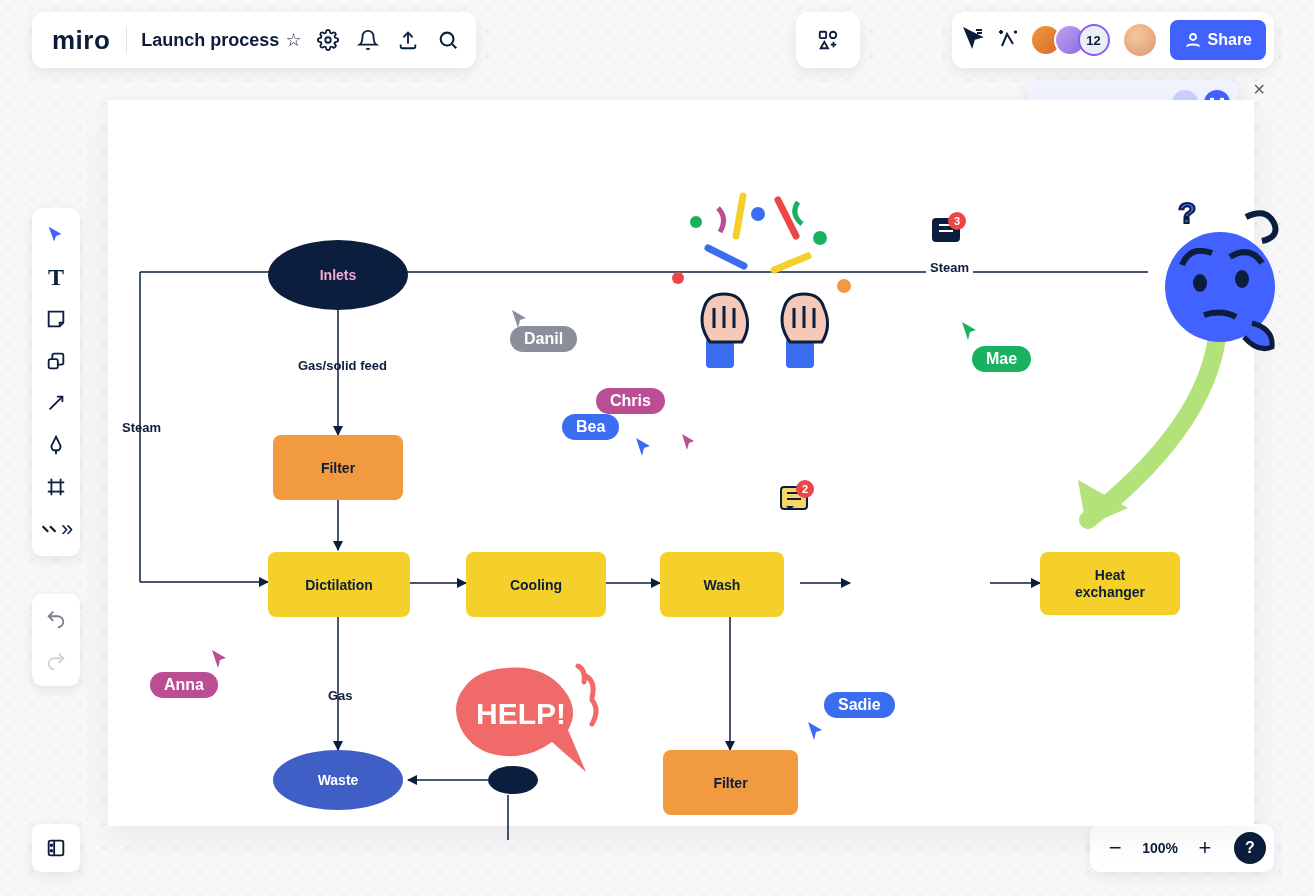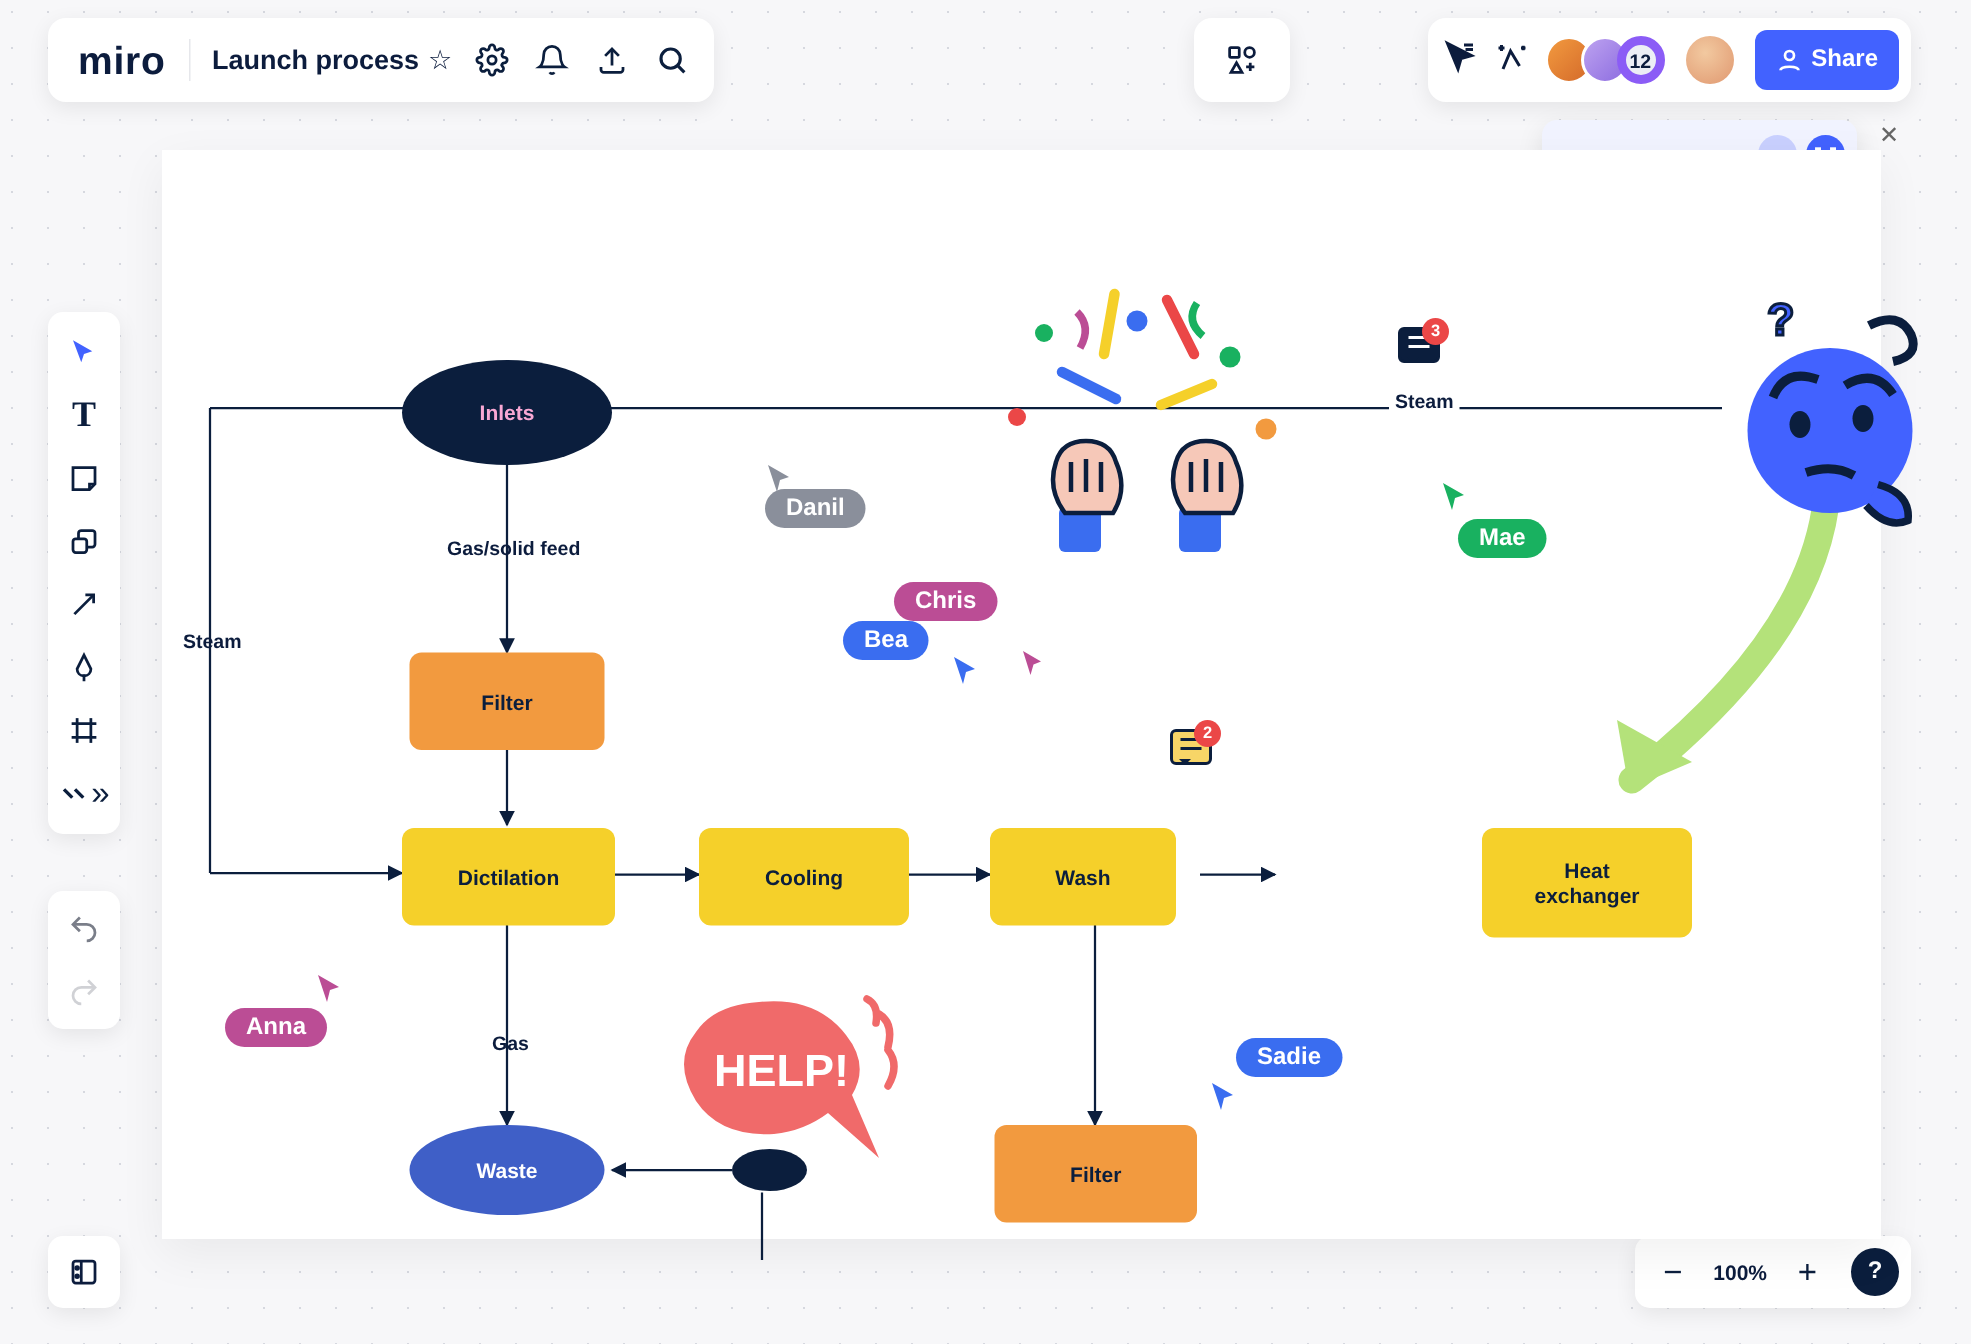--- a/index.html
+++ b/index.html
@@ -28,21 +28,21 @@
 .topbar-left .hdr-icon{width:40px;height:40px;display:flex;align-items:center;justify-content:center;border-radius:8px;font-size:22px;color:var(--navy);}
 .star{font-size:18px;margin-right:6px;}
 
 
 .topbar-apps{position:absolute;top:12px;left:796px;height:56px;background:#fff;border-radius:12px;box-shadow:0 4px 14px rgba(0,0,0,.08);display:flex;align-items:center;padding:0 12px;}
 .topbar-apps .hdr-icon{width:40px;height:40px;font-size:22px;display:flex;align-items:center;justify-content:center;}
 .topbar-right{position:absolute;top:12px;right:40px;height:56px;background:#fff;border-radius:12px;box-shadow:0 4px 14px rgba(0,0,0,.08);display:flex;align-items:center;padding:0 8px 0 10px;gap:10px;}
 .avatars{display:flex;align-items:center;}
 .avatar{width:32px;height:32px;border-radius:50%;border:2px solid #fff;margin-left:-8px;}
 .avatar:first-child{margin-left:0;}
-.avatar-count{width:32px;height:32px;border-radius:50%;background:#eceef5;border:6px solid #8b5cf6;margin-left:-8px;display:flex;align-items:center;justify-content:center;font-size:13px;font-weight:700;}
+.avatar-count{width:32px;height:32px;border-radius:50%;background:#eceef5;border:2px solid #8b5cf6;margin-left:-8px;display:flex;align-items:center;justify-content:center;font-size:13px;font-weight:700;}
 .me-avatar{width:32px;height:32px;border-radius:50%;margin:0 4px;}
 .share-btn{height:40px;background:var(--miro-blue);color:#fff;border-radius:8px;display:flex;align-items:center;padding:0 14px;font-weight:700;font-size:16px;gap:6px;}
 
 
 .timer{position:absolute;top:80px;right:76px;width:210px;height:60px;background:#f1f3ff;border-radius:10px;box-shadow:0 6px 18px rgba(0,0,0,.1);display:flex;align-items:center;padding:6px 10px 6px 14px;font-family:inherit;}
 .timer .time{font-weight:800;font-size:26px;color:var(--navy);letter-spacing:1px;}
 .timer .extras{position:absolute;left:12px;bottom:6px;display:flex;gap:6px;align-items:center;}
 .timer .pill{font-size:10px;font-weight:700;background:#e1e6ff;color:#4a4fbe;padding:2px 6px;border-radius:10px;}
 .timer .ctrls{position:absolute;right:8px;top:10px;display:flex;gap:6px;align-items:center;}
 .timer .ctrl{width:26px;height:26px;border-radius:50%;display:flex;align-items:center;justify-content:center;font-size:12px;color:#fff;}
@@ -313,21 +313,21 @@
   <div class="elabel" style="top:320px;left:14px;">Steam</div>
   <div class="elabel" style="top:160px;left:818px;background:#fff;padding:0 4px;">Steam</div>
   <div class="elabel" style="top:258px;left:190px;">Gas/solid feed</div>
   <div class="elabel" style="top:588px;left:220px;">Gas</div>
 
   <div class="node ellipse navy" style="top:140px;left:160px;width:140px;height:70px;">Inlets</div>
   <div class="node orange" style="top:335px;left:165px;width:130px;height:65px;">Filter</div>
   <div class="node yellow" style="top:452px;left:160px;width:142px;height:65px;">Dictilation</div>
   <div class="node yellow" style="top:452px;left:358px;width:140px;height:65px;">Cooling</div>
   <div class="node yellow" style="top:452px;left:552px;width:124px;height:65px;">Wash</div>
-  <div class="node yellow" style="top:452px;left:880px;width:140px;height:73px;white-space:pre-line;text-align:center;line-height:1.2;">Heat
+  <div class="node yellow" style="top:452px;left:932px;width:140px;height:63px;white-space:pre-line;text-align:center;line-height:1.2;">Heat
 exchanger</div>
   <div class="node ellipse blue" style="top:650px;left:165px;width:130px;height:60px;">Waste</div>
   <div class="small-ellipse" style="position:absolute;top:666px;left:380px;width:50px;height:28px;"></div>
   <div class="node orange" style="top:650px;left:555px;width:135px;height:65px;">Filter</div>
 
   <div class="confetti" style="top:78px;left:540px;width:220px;height:190px;">
     <svg width="220" height="190" viewBox="0 0 220 190">
 
       <circle cx="110" cy="36" r="7" fill="#3a6df0"></circle>
       <circle cx="48" cy="44" r="6" fill="#19b160"></circle>

